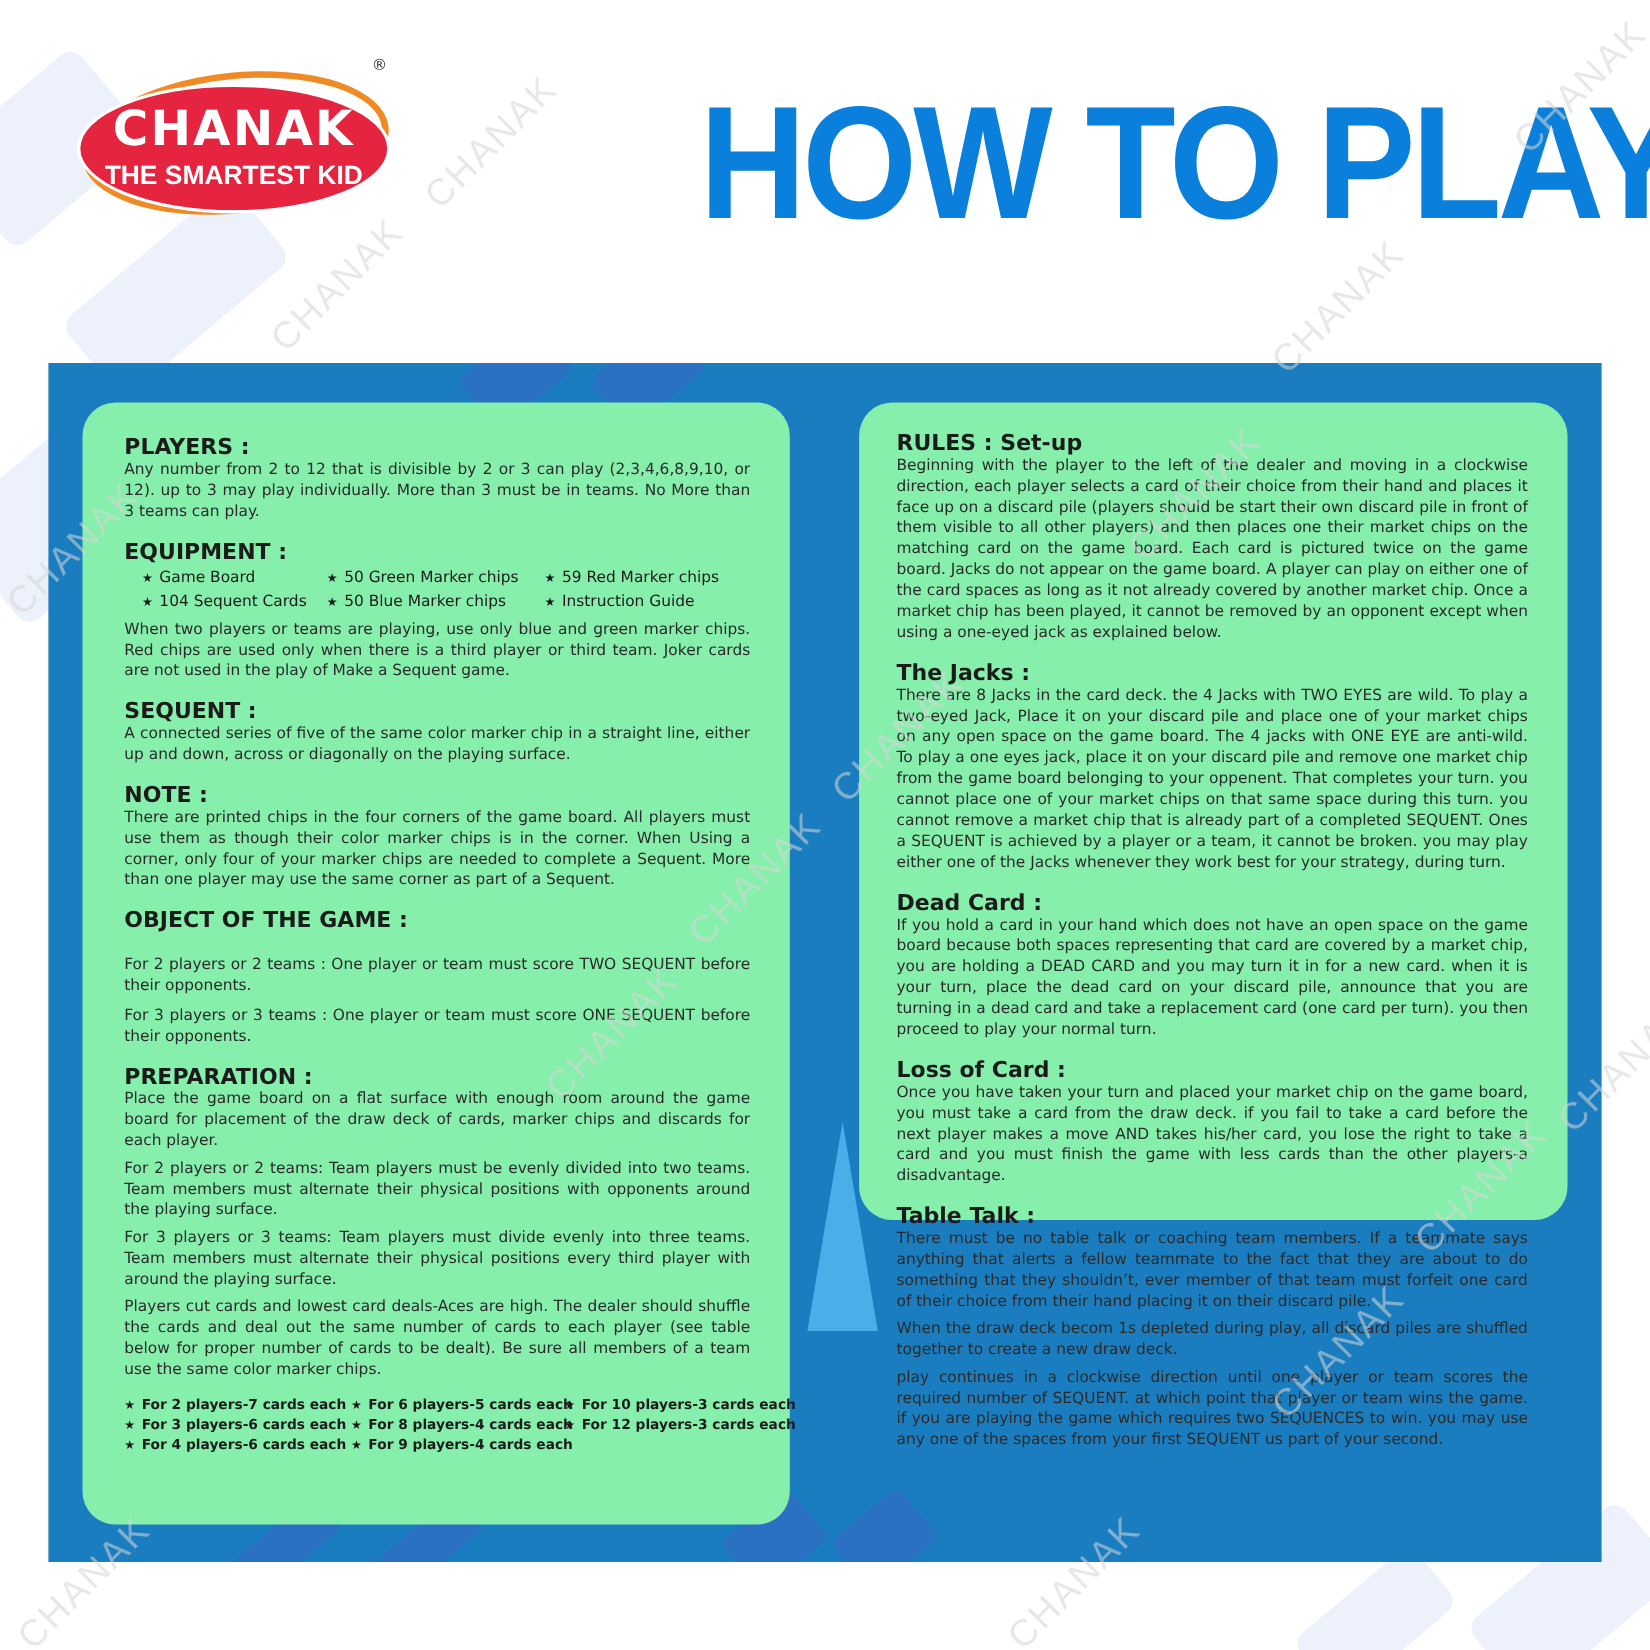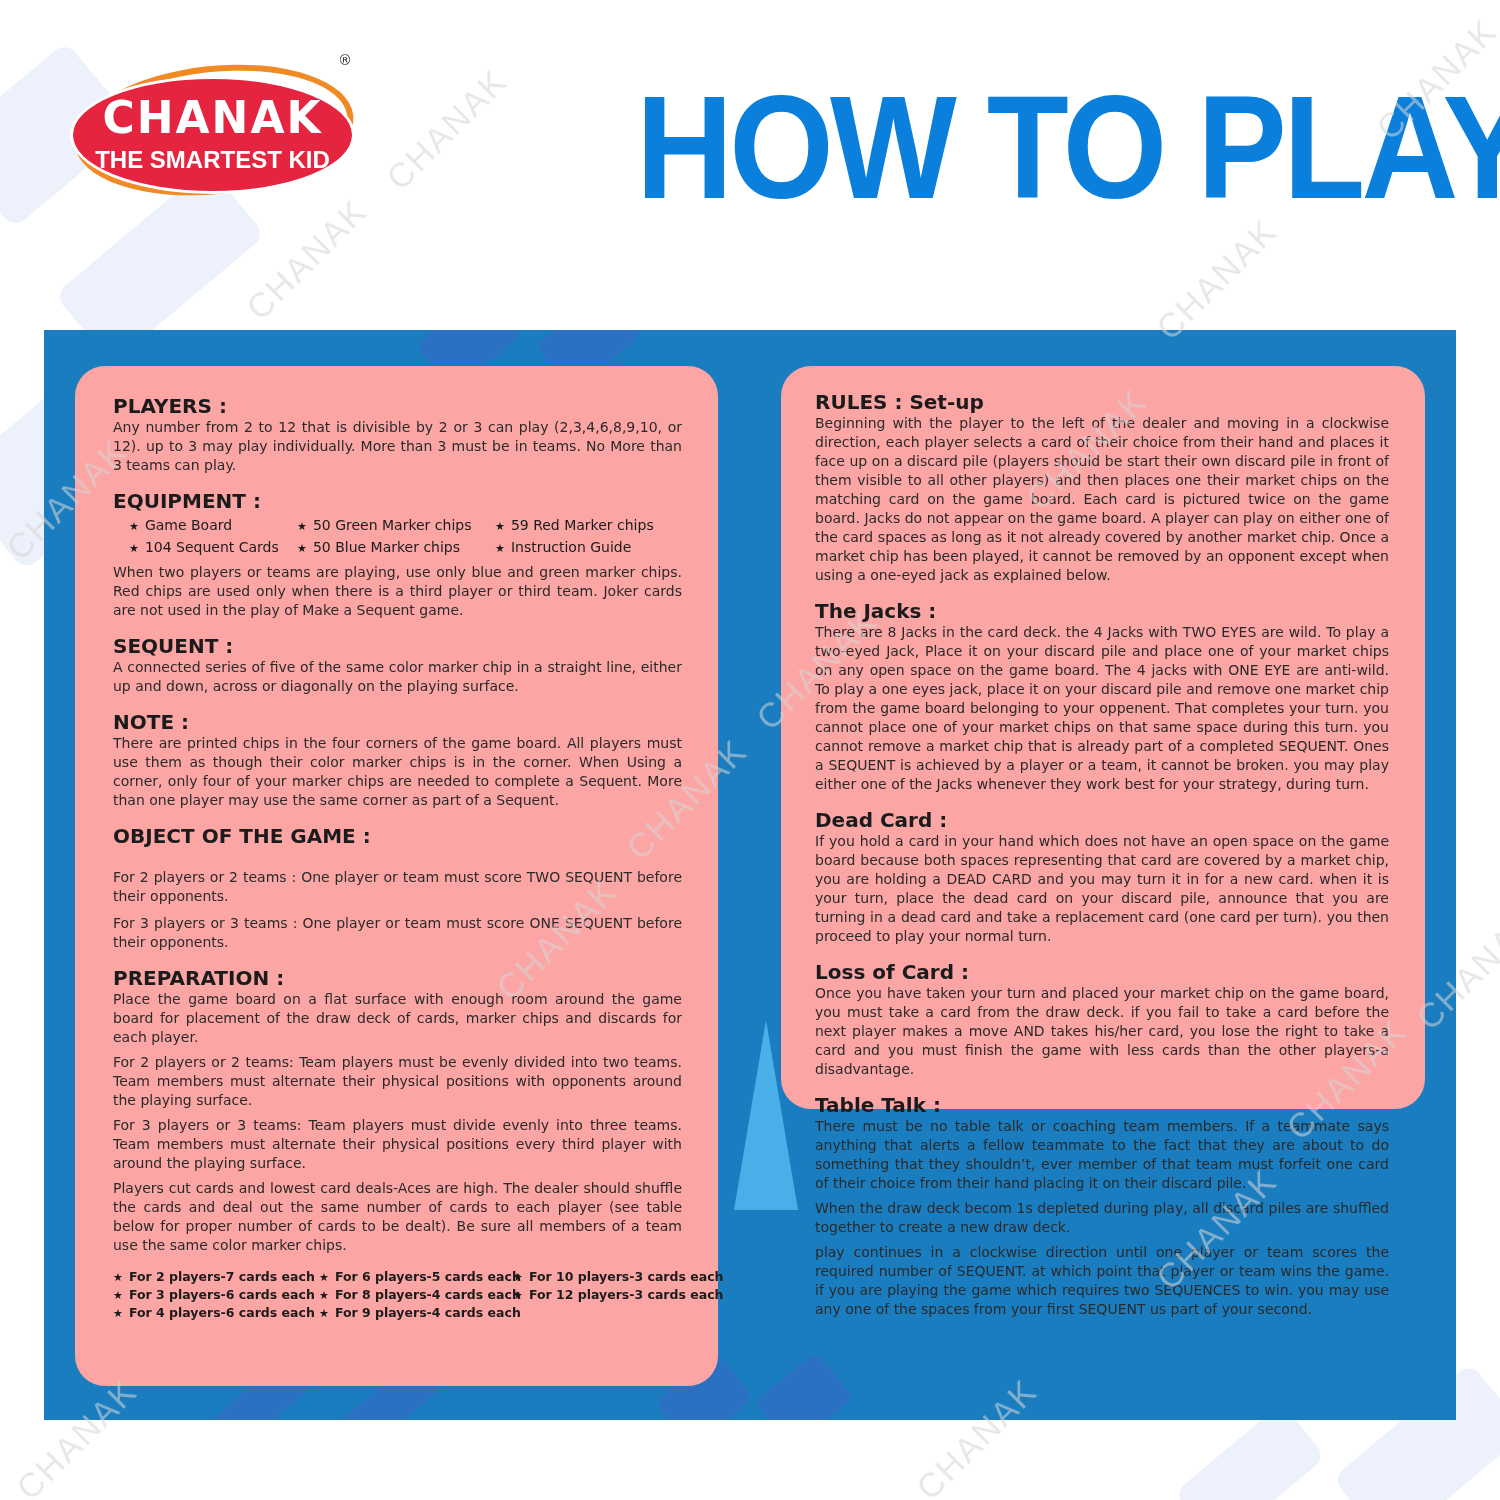--- a/index.html
+++ b/index.html
@@ -15,21 +15,21 @@
     .logo-name { position: absolute; left: 0; top: 30px; width: 285px; text-align: center; color: #fff; font-family: "DejaVu Sans", sans-serif; font-weight: bold; font-size: 44px; letter-spacing: 2px; }
     .logo-tag { position: absolute; left: 0; top: 84px; width: 285px; text-align: center; color: #fff; font-family: "Liberation Sans", sans-serif; font-weight: bold; font-size: 24px; }
     .logo-reg { position: absolute; left: 268px; top: -10px; font-size: 14px; color: #333; }
 
     .title { position: absolute; left: 636px; top: 78px; width: 790px; height: 140px; font-family: "Liberation Sans", sans-serif; font-weight: bold; font-size: 146px; line-height: 140px; color: #0a80dc; letter-spacing: -4px; transform: scaleX(0.92); transform-origin: left center; white-space: nowrap; }
 
     .frame { position: absolute; left: 44px; top: 330px; width: 1412px; height: 1090px; background: #1a7dc0; overflow: hidden; }
     .frame-stripe { position: absolute; background: #3a68c4; opacity: 0.55; border-radius: 10px; transform: rotate(-40deg); }
     .frame-center { position: absolute; left: 690px; top: 380px; width: 0; height: 0; border-left: 32px solid transparent; border-right: 32px solid transparent; border-bottom: 190px solid #4aaee8; }
 
-    .panel { position: absolute; top: 36px; background: #fca5a5; border-radius: 30px; }
+    .panel { position: absolute; top: 36px; background: #86efac; border-radius: 30px; }
     .panel-left { left: 31px; width: 643px; height: 1020px; padding: 28px 36px 0 38px; }
     .panel-right { left: 737px; width: 644px; height: 743px; padding: 24px 36px 0 34px; }
 
     .h { font-family: "DejaVu Sans", sans-serif; font-weight: bold; font-size: 20px; color: #1b1b1b; line-height: 24px; }
     .p { font-family: "DejaVu Sans", sans-serif; font-size: 14px; line-height: 19px; color: #2a2a2a; text-align: justify; }
     .sec { margin-bottom: 14px; }
 
     .eq-grid { display: grid; grid-template-columns: 168px 198px 200px; row-gap: 6px; font-size: 14px; margin: 4px 0 8px 16px; }
     .star { font-size: 11px; margin-right: 6px; }
     .deal-grid { display: grid; grid-template-columns: 206px 194px 180px; row-gap: 3px; font-size: 12.5px; margin-top: 6px; font-weight: bold; }

